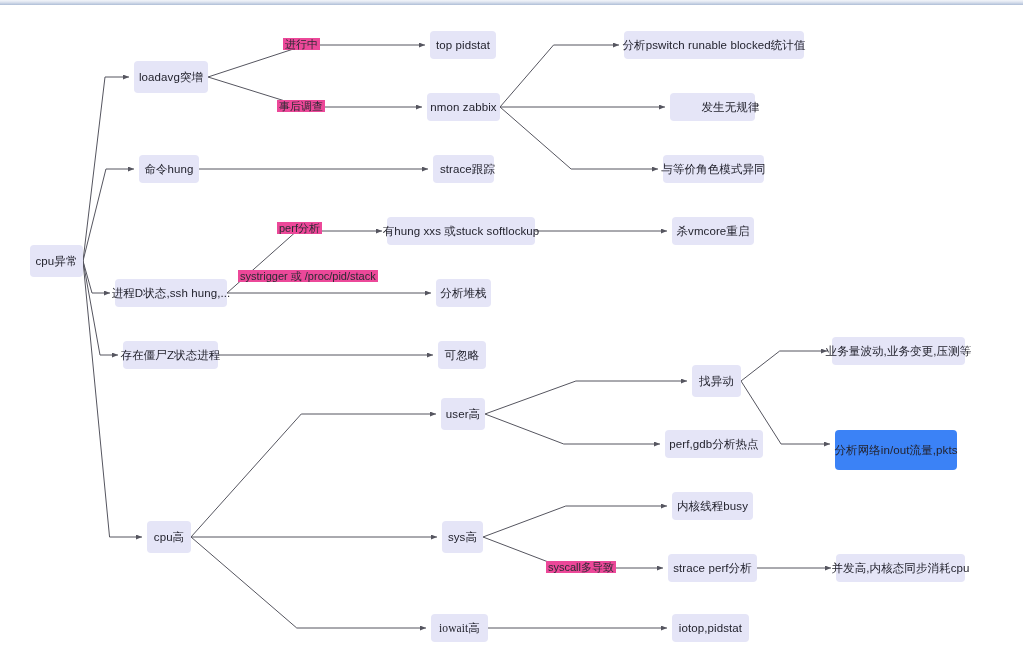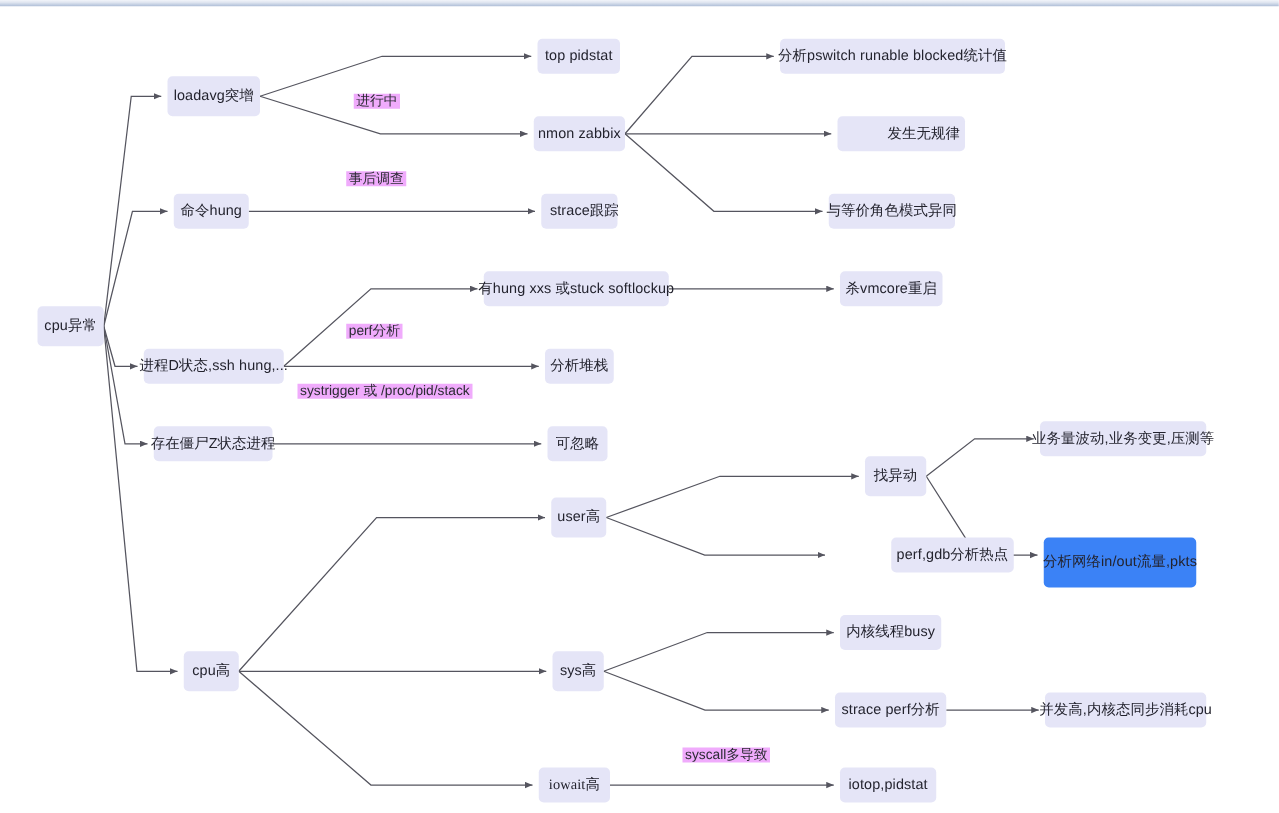--- a/index.html
+++ b/index.html
@@ -50,25 +50,24 @@
     align-items: center;
     justify-content: center;
     white-space: nowrap;
     padding: 0 8px;
     letter-spacing: 0.1px;
   }
   .edge-label {
     position: absolute;
     font-size: 11px;
     color: #2b2b33;
-    background: #f0abfc;
+    background: #ec4899;
     white-space: nowrap;
     padding: 0 2px;
     line-height: 1.1;
-    margin-top: 37px;
   }
   .edge-path {
     fill: none;
     stroke: #55555f;
     stroke-width: 1;
   }
   .arrow-head {
     fill: #55555f;
   }
 </style>
@@ -114,36 +113,36 @@
         <path d="M488,628 L667,628" class="edge-path" stroke="#55555f" marker-end="url(#arrow)"></path>
       </g>
   </svg>
 
   <div id="nodes-group">
       <div class="node" style="left: 30px; top: 245px; width: 53px; height: 32px; background: rgb(229, 229, 247);">cpu异常</div>
       <div class="node" style="left: 134px; top: 61px; width: 74px; height: 32px; background: rgb(229, 229, 247);">loadavg突增</div>
       <div class="node" style="left: 430px; top: 31px; width: 66px; height: 28px; background: rgb(229, 229, 247);">top pidstat</div>
       <div class="node" style="left: 427px; top: 93px; width: 73px; height: 28px; background: rgb(229, 229, 247);">nmon zabbix</div>
       <div class="node" style="left: 624px; top: 31px; width: 180px; height: 28px; background: rgb(229, 229, 247);">分析pswitch runable blocked统计值</div>
-      <div class="node" style="left: 670px; top: 93px; width: 102px; height: 28px; background: rgb(229, 229, 247); padding-left: 44px;">发生无规律</div>
+      <div class="node" style="left: 670px; top: 93px; width: 85px; height: 28px; background: rgb(229, 229, 247); padding-left: 44px;">发生无规律</div>
       <div class="node" style="left: 663px; top: 155px; width: 101px; height: 28px; background: rgb(229, 229, 247);">与等价角色模式异同</div>
       <div class="node" style="left: 139px; top: 155px; width: 60px; height: 28px; background: rgb(229, 229, 247);">命令hung</div>
       <div class="node" style="left: 433px; top: 155px; width: 61px; height: 28px; background: rgb(229, 229, 247); padding-left: 16px;">strace跟踪</div>
       <div class="node" style="left: 115px; top: 279px; width: 112px; height: 28px; background: rgb(229, 229, 247);">进程D状态,ssh hung,...</div>
       <div class="node" style="left: 387px; top: 217px; width: 148px; height: 28px; background: rgb(229, 229, 247);">有hung xxs 或stuck softlockup</div>
       <div class="node" style="left: 672px; top: 217px; width: 82px; height: 28px; background: rgb(229, 229, 247);">杀vmcore重启</div>
       <div class="node" style="left: 436px; top: 279px; width: 55px; height: 28px; background: rgb(229, 229, 247);">分析堆栈</div>
       <div class="node" style="left: 123px; top: 341px; width: 95px; height: 28px; background: rgb(229, 229, 247);">存在僵尸Z状态进程</div>
       <div class="node" style="left: 438px; top: 341px; width: 48px; height: 28px; background: rgb(229, 229, 247);">可忽略</div>
       <div class="node" style="left: 147px; top: 521px; width: 44px; height: 32px; background: rgb(229, 229, 247);">cpu高</div>
       <div class="node" style="left: 441px; top: 398px; width: 44px; height: 32px; background: rgb(229, 229, 247);">user高</div>
       <div class="node" style="left: 692px; top: 365px; width: 49px; height: 32px; background: rgb(229, 229, 247);">找异动</div>
       <div class="node" style="left: 832px; top: 337px; width: 133px; height: 28px; background: rgb(229, 229, 247);">业务量波动,业务变更,压测等</div>
       <div class="node" style="left: 835px; top: 430px; width: 122px; height: 40px; background: #3b82f6;">分析网络in/out流量,pkts</div>
-      <div class="node" style="left: 665px; top: 430px; width: 98px; height: 28px; background: rgb(229, 229, 247); margin-left: 48px;">perf,gdb分析热点</div>
+      <div class="node" style="left: 665px; top: 430px; width: 98px; height: 28px; background: rgb(229, 229, 247);">perf,gdb分析热点</div>
       <div class="node" style="left: 442px; top: 521px; width: 41px; height: 32px; background: rgb(229, 229, 247);">sys高</div>
       <div class="node" style="left: 672px; top: 492px; width: 81px; height: 28px; background: rgb(229, 229, 247);">内核线程busy</div>
       <div class="node" style="left: 668px; top: 554px; width: 89px; height: 28px; background: rgb(229, 229, 247);">strace perf分析</div>
       <div class="node" style="left: 836px; top: 554px; width: 129px; height: 28px; background: rgb(229, 229, 247);">并发高,内核态同步消耗cpu</div>
       <div class="node" style="left: 431px; top: 614px; width: 57px; height: 28px; background: rgb(229, 229, 247); font-family: Liberation Serif, serif;">iowait高</div>
       <div class="node" style="left: 672px; top: 614px; width: 77px; height: 28px; background: rgb(229, 229, 247);">iotop,pidstat</div>
     </div>
   <div id="edge-labels-group">
       <div class="edge-label" style="left: 283px; top: 38px;">进行中</div>
       <div class="edge-label" style="left: 277px; top: 100px;">事后调查</div>

